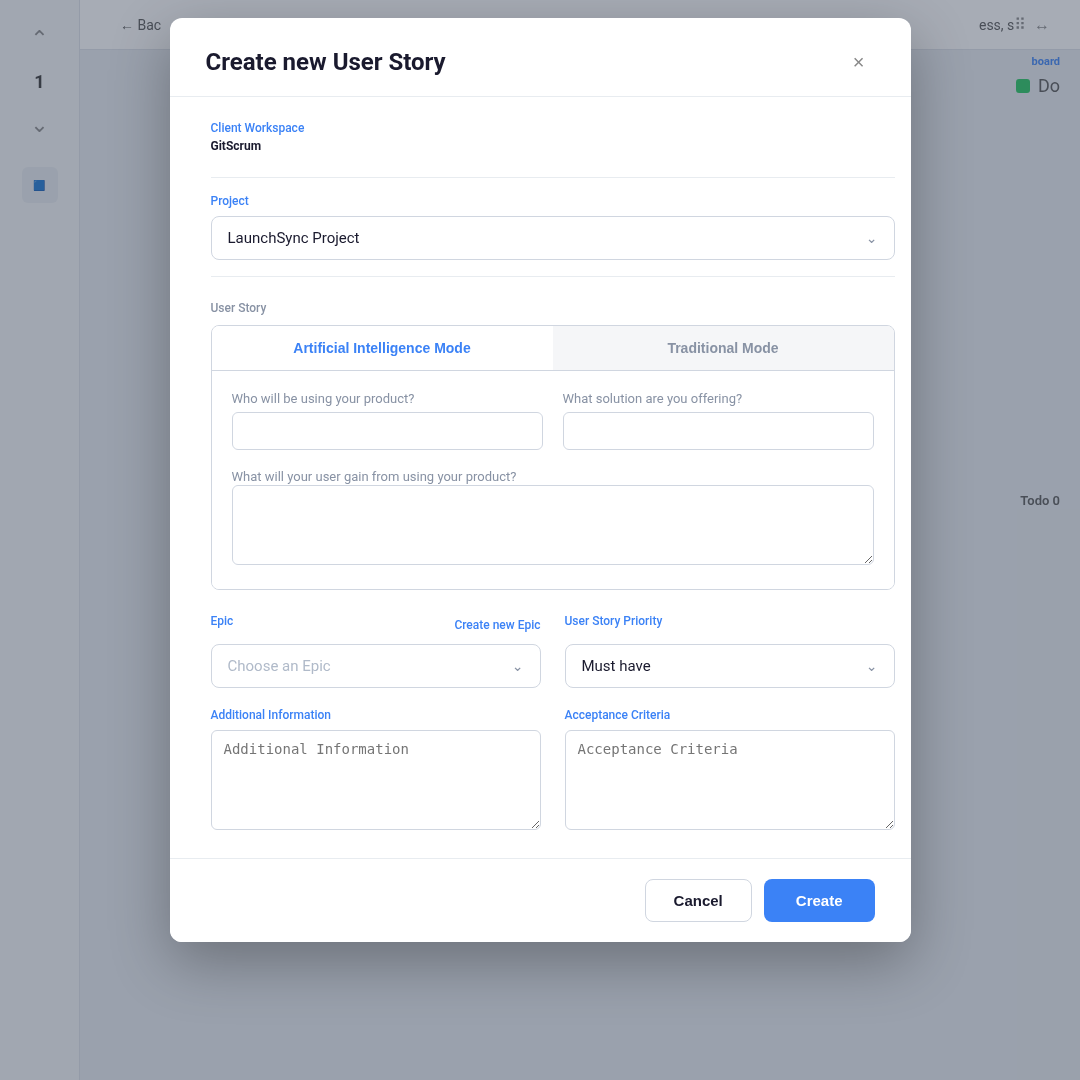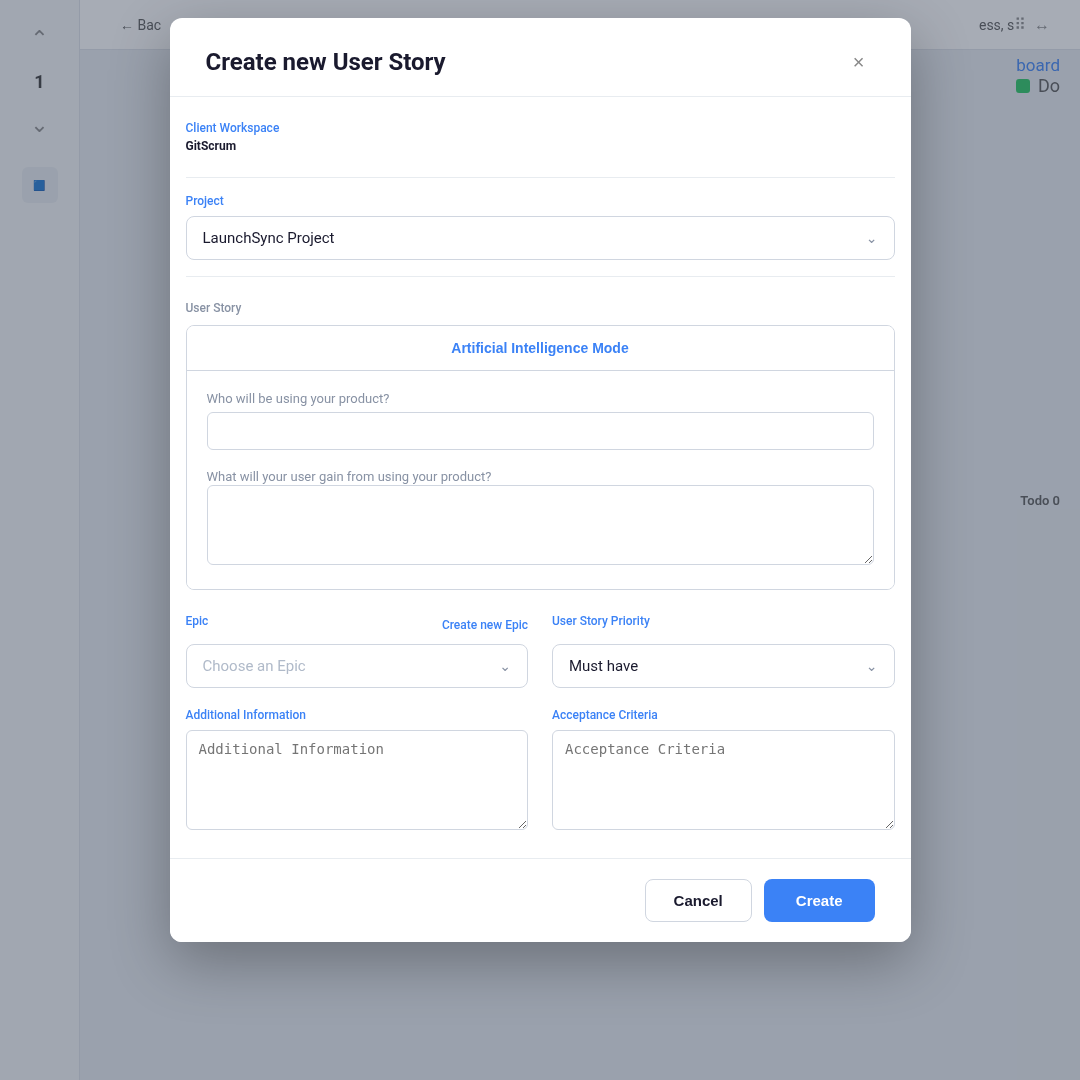--- a/index.html
+++ b/index.html
@@ -85,20 +85,21 @@
       border-radius: 50%;
       color: #888;
       font-size: 20px;
       transition: background 0.15s;
     }
 
     .modal-body {
       padding: 24px 16px;
       overflow-y: auto;
       flex: 1;
+      margin-left: 25px;
     }
 
     
     .workspace-section {
       margin-bottom: 24px;
     }
     .workspace-label {
       font-size: 12px;
       color: #3b82f6;
       font-weight: 500;
@@ -314,21 +315,21 @@
   <div class="bg-topbar">
     <span style="display:flex;align-items:center;gap:4px;cursor:pointer;color:#555;margin-left:20px;">← Bac</span>
     <span style="flex:1;"></span>
     <span style="color:#555;">ess, s</span>
     <div style="display:flex;align-items:center;gap:8px;margin-right:10px;">
       <span style="cursor:pointer;color:#888;font-size:16px;">⠿</span>
       <span style="cursor:pointer;color:#888;font-size:16px;">↔</span>
     </div>
   </div>
   <div style="position:absolute; right:20px; top:55px; display:flex;align-items:center;gap:8px;">
-    <span style="font-size:17px;color:#3b82f6;font-weight:400;">board</span>
+    <span style="font-size:11px;color:#3b82f6;font-weight:700;">board</span>
   </div>
   <div style="position:absolute; right:20px; top:75px; display:flex;align-items:center;gap:8px;">
     <span style="width:14px;height:14px;background:#22c55e;border-radius:3px;display:inline-block;"></span>
     <span style="font-size:18px;color:#555;">Do</span>
   </div>
   <div style="position:absolute; right:20px; top:490px;">
     <span style="font-size:13px;color:#555;font-weight:600;">Todo 0</span>
   </div>
 </div>
 
@@ -355,25 +356,30 @@
           <span class="chevron-icon">⌄</span>
         </div>
       </div>
       <div class="divider"></div>
 
       <div class="user-story-section">
         <div class="section-label">User Story</div>
         <div class="tabs-container">
           <div class="tabs-header">
             <button class="tab tab-active">Artificial Intelligence Mode</button>
+            <button class="tab tab-inactive">Traditional Mode</button>
           </div>
           <div class="tabs-content">
             <div class="fields-row">
               <div class="field-group">
                 <label class="input-label">Who will be using your product?</label>
+                <input type="text" class="input-field" style="">
+              </div>
+              <div class="field-group">
+                <label class="input-label">What solution are you offering?</label>
                 <input type="text" class="input-field" style="">
               </div>
             </div>
             <div>
               <label class="input-label">What will your user gain from using your product?</label>
               <textarea class="textarea-field" style=""></textarea>
             </div>
           </div>
         </div>
       </div>

